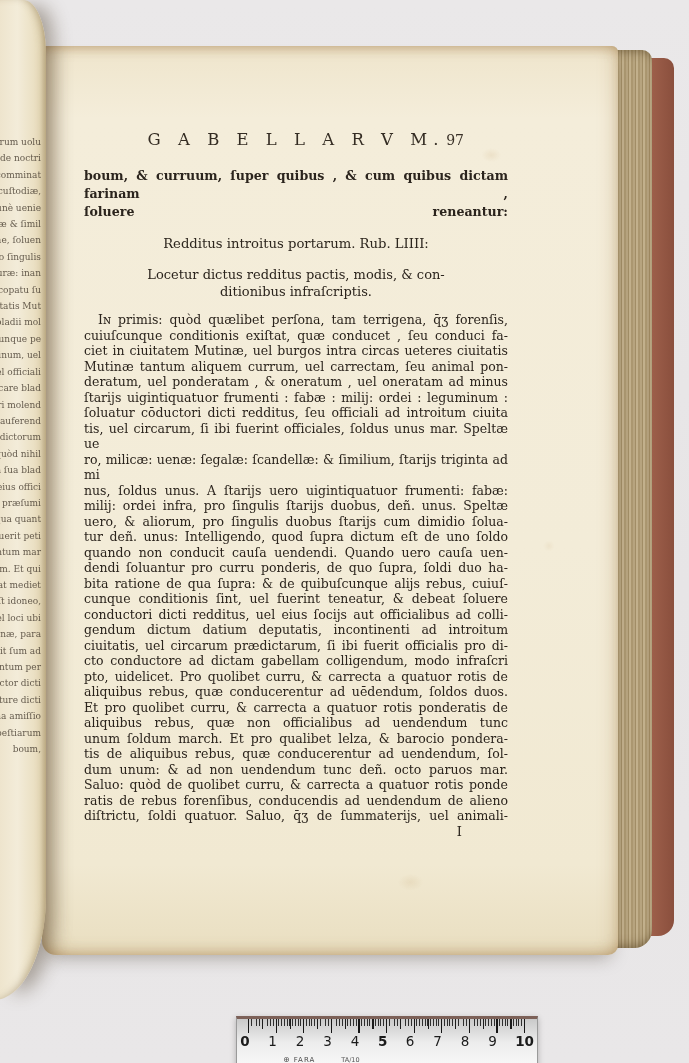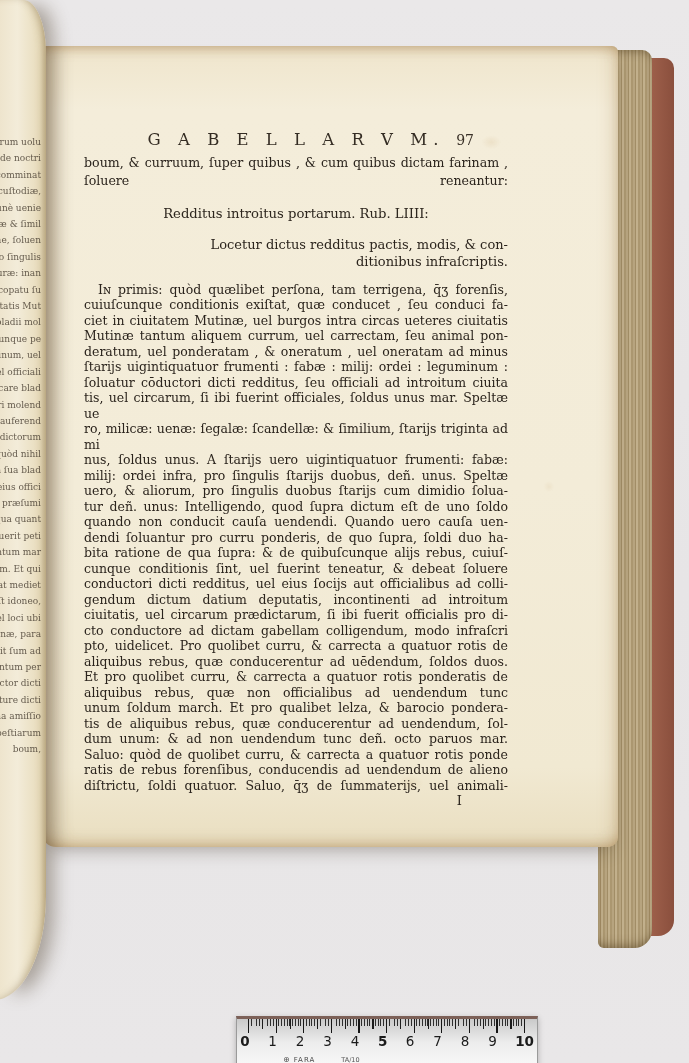--- a/index.html
+++ b/index.html
@@ -10,46 +10,46 @@
   
   .cover{position:absolute;left:612px;top:58px;width:62px;height:878px;
     background:linear-gradient(90deg,#9b5c48 0%,#a2634e 55%,#8a4f3d 100%);
     border-radius:2px 10px 16px 6px;}
   .fore-edge{position:absolute;left:598px;top:50px;width:54px;height:898px;
     background:repeating-linear-gradient(90deg,#b7a47f 0 2px,#a18d66 2px 3px,#c2b08c 3px 5px,#ab9770 5px 7px);
     border-radius:2px 10px 18px 6px;
     box-shadow:inset 0 6px 8px -4px rgba(80,60,30,.5), inset 0 -8px 10px -5px rgba(80,60,30,.5);}
 
   
-  .page{position:absolute;left:42px;top:46px;width:576px;height:801px;
+  .page{position:absolute;left:42px;top:46px;width:576px;height:909px;
     background:linear-gradient(180deg,#efe5cc 0%,#f4edda 8%,#f3ecd8 55%,#f1e9d2 90%,#e9dec0 100%);
     border-radius:4px 6px 10px 14px;
     box-shadow:0 10px 18px -8px rgba(40,30,15,.35),
       inset 0 10px 14px -10px rgba(150,105,50,.55),
       inset 0 -12px 16px -12px rgba(150,105,50,.5),
       inset 18px 0 24px -14px rgba(140,100,50,.45),
       inset -14px 0 18px -12px rgba(150,105,50,.35);}
   .page::after{content:"";position:absolute;inset:0;pointer-events:none;opacity:.55;
     background:
       radial-gradient(14px 10px at 78% 12%, rgba(190,150,90,.25), transparent 70%),
       radial-gradient(10px 8px at 22% 78%, rgba(190,150,90,.2), transparent 70%),
       radial-gradient(18px 12px at 64% 92%, rgba(180,140,80,.22), transparent 70%),
       radial-gradient(8px 8px at 88% 55%, rgba(190,150,90,.18), transparent 70%);}
 
   .text-block{position:absolute;left:42px;top:84px;width:424px;color:#2b241d;}
   .running-header{position:relative;height:22px;text-align:center;}
   .running-title{font-size:16.5px;letter-spacing:6px;color:#342c23;}
-  .folio{position:absolute;right:34px;top:2px;font-size:14px;color:#3a3128;}
-
-  .intro{margin-top:2px;}
+  .folio{position:absolute;right:44px;top:2px;font-size:14px;color:#3a3128;}
+
+  .intro{margin-top:15px;font-weight:bold;}
   .intro .line{font-size:12.6px;line-height:17.8px;white-space:nowrap;}
   .intro .line:nth-child(-n+2){text-align:justify;text-align-last:justify;white-space:normal;}
 
   .rubric{margin-top:16px;text-align:center;font-size:13.2px;color:#2d261e;}
-  .subrubric{margin-top:15px;text-align:right;}
+  .subrubric{margin-top:15px;text-align:center;}
   .subrubric .line{font-size:13px;line-height:17px;}
 
   .body-text{margin-top:12px;}
   .body-text .line{font-size:12.5px;line-height:15.5px;text-align:justify;text-align-last:justify;}
   .body-text .line:first-child{text-indent:14px;}
 
   .signature{ text-align:right;padding-right:46px;font-size:13px;line-height:16px;color:#2b241d;}
 
   
   .left-strip{position:absolute;left:-6px;top:0px;width:52px;height:1000px;

